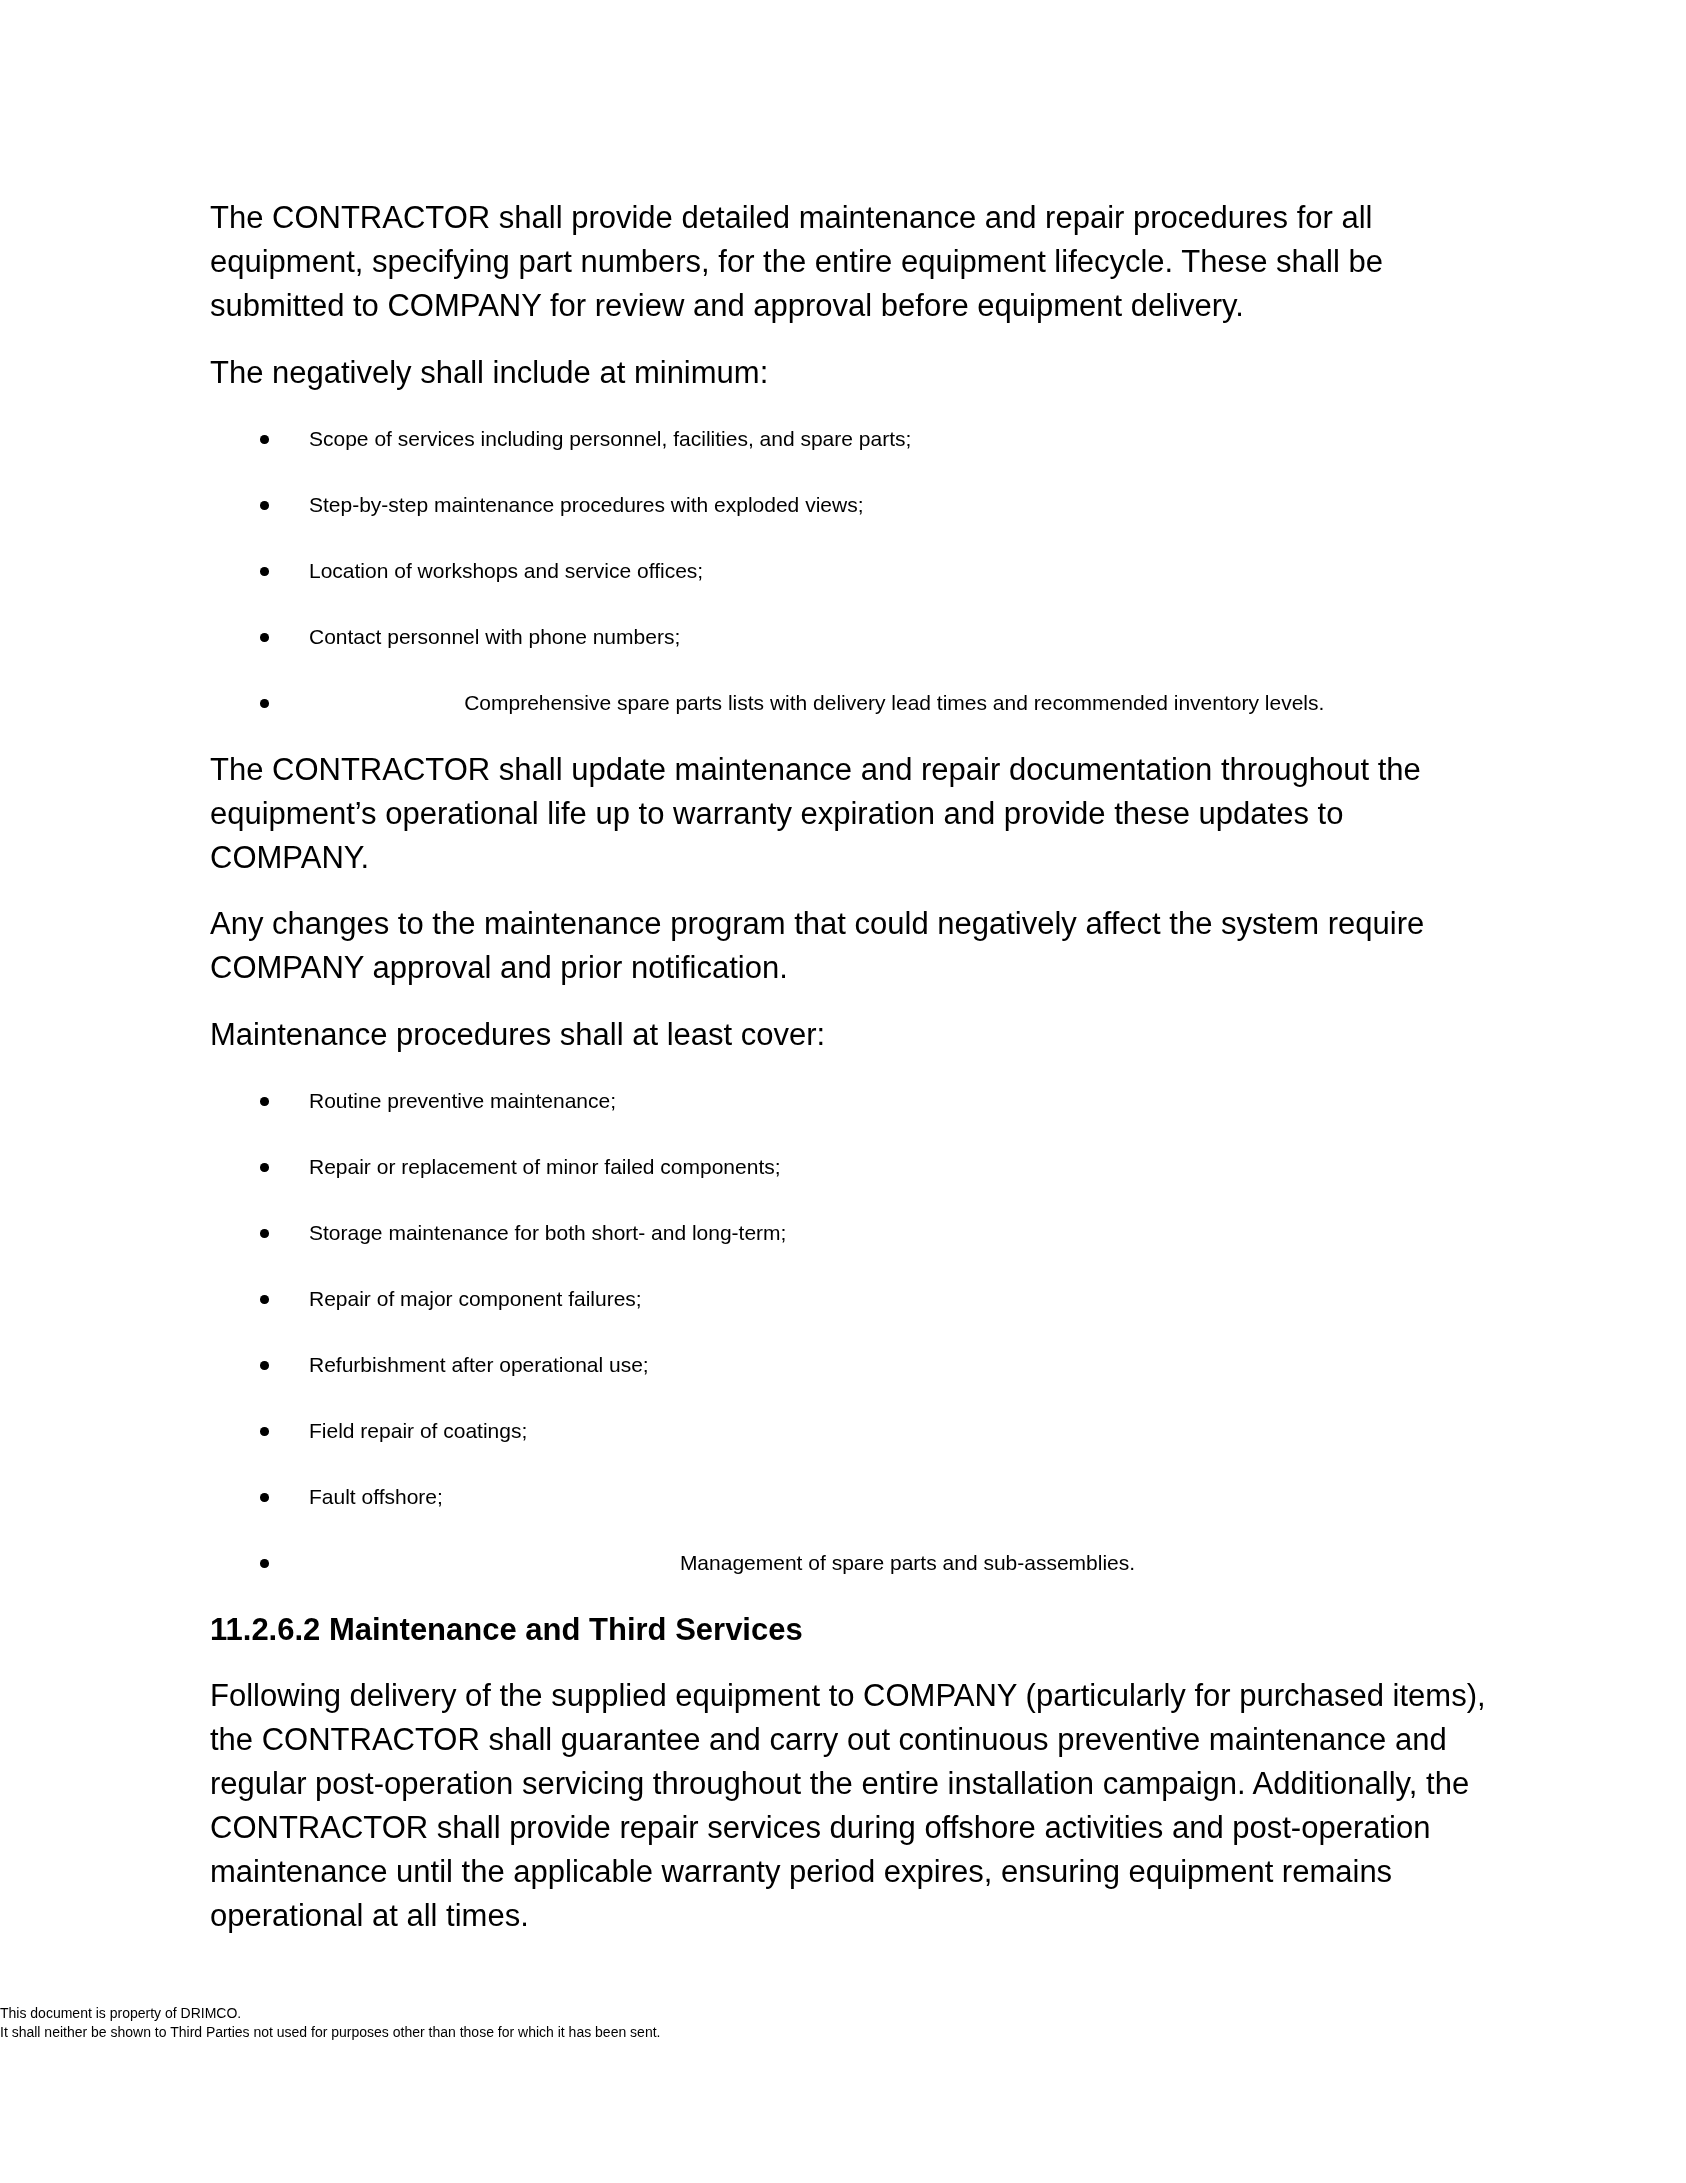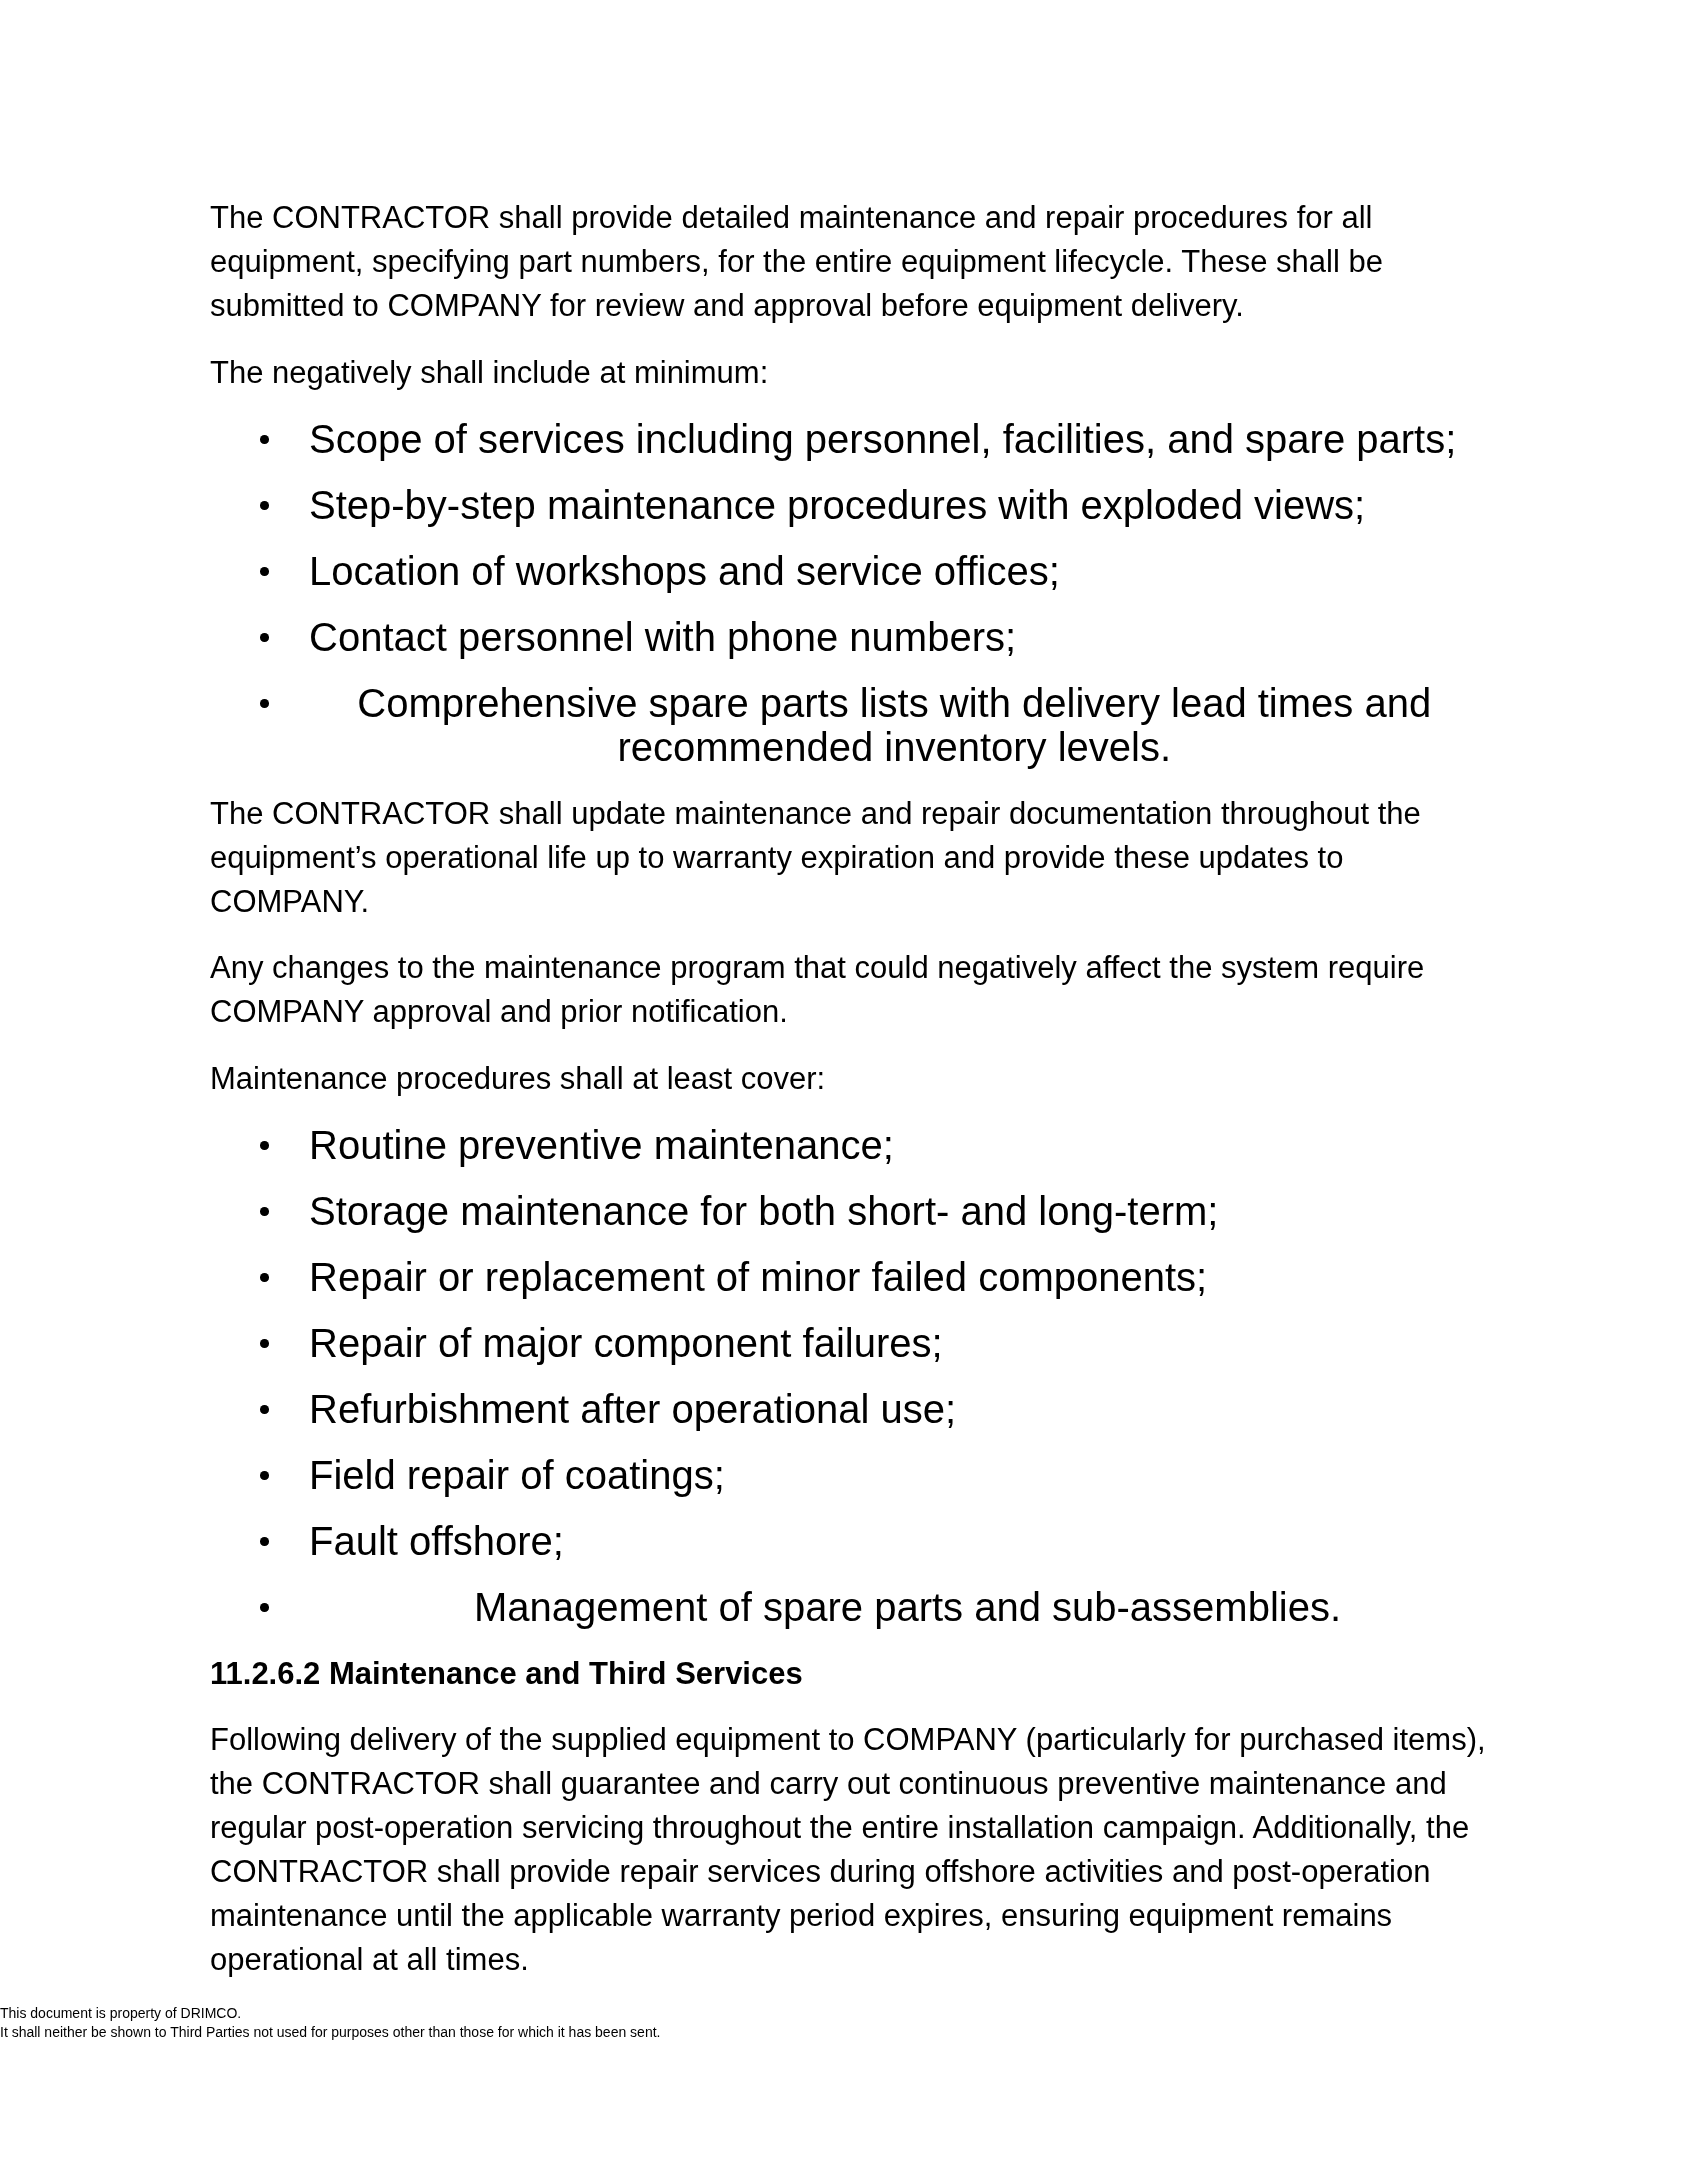--- a/index.html
+++ b/index.html
@@ -6,21 +6,21 @@
     body {
       width: 1687px; height: 2183px; position: relative; overflow: hidden;
       font-family: "Liberation Sans", sans-serif; color: #000000;
     }
     .page { position: absolute; left: 210px; top: 196px; width: 1296px; }
     .para {
       font-size: 31px; line-height: 44px; margin: 0 0 22.5px 0;
     }
     ul.bullets { list-style: none; margin: 0 0 22.5px 0; padding: 0; }
     ul.bullets li {
-      position: relative; padding-left: 99px; font-size: 40px; line-height: 44px;
+      position: relative; padding-left: 99px; font-size: 21px; line-height: 44px;
       margin-bottom: 22px;
     }
     ul.bullets li:last-child { margin-bottom: 0; text-align: center; }
     .bullet-dot {
       position: absolute; left: 50px; top: 18px; width: 8.6px; height: 8.6px;
       border-radius: 50%; background: #000;
     }
     .heading { font-size: 31px; line-height: 44px; font-weight: bold; margin: 0 0 22.5px 0; }
     .footer {
       position: absolute; left: 0; width: 1687px; top: 2004px; 
@@ -38,22 +38,22 @@
     <li><span class="bullet-dot"></span><span>Step-by-step maintenance procedures with exploded views;</span></li>
     <li><span class="bullet-dot"></span><span>Location of workshops and service offices;</span></li>
     <li><span class="bullet-dot"></span><span>Contact personnel with phone numbers;</span></li>
     <li style="padding-right:26.5px"><span class="bullet-dot"></span><span>Comprehensive spare parts lists with delivery lead times and recommended inventory levels.</span></li>
   </ul>
   <p class="para">The CONTRACTOR shall update maintenance and repair documentation throughout the equipment’s operational life up to warranty expiration and provide these updates to COMPANY.</p>
   <p class="para" style="padding-right:46px">Any changes to the maintenance program that could negatively affect the system require COMPANY approval and prior notification.</p>
   <p class="para">Maintenance procedures shall at least cover:</p>
   <ul class="bullets">
     <li><span class="bullet-dot"></span><span>Routine preventive maintenance;</span></li>
+    <li><span class="bullet-dot"></span><span>Repair or replacement of minor failed components;</span></li>
     <li><span class="bullet-dot"></span><span>Storage maintenance for both short- and long-term;</span></li>
-    <li><span class="bullet-dot"></span><span>Repair or replacement of minor failed components;</span></li>
     <li><span class="bullet-dot"></span><span>Repair of major component failures;</span></li>
     <li><span class="bullet-dot"></span><span>Refurbishment after operational use;</span></li>
     <li><span class="bullet-dot"></span><span>Field repair of coatings;</span></li>
     <li><span class="bullet-dot"></span><span>Fault offshore;</span></li>
     <li><span class="bullet-dot"></span><span>Management of spare parts and sub-assemblies.</span></li>
   </ul>
   <h2 class="heading">11.2.6.2 Maintenance and Third Services</h2>
   <p class="para">Following delivery of the supplied equipment to COMPANY (particularly for purchased items), the CONTRACTOR shall guarantee and carry out continuous preventive maintenance and regular post-operation servicing throughout the entire installation campaign. Additionally, the CONTRACTOR shall provide repair services during offshore activities and post-operation maintenance until the applicable warranty period expires, ensuring equipment remains operational at all times.</p>
 </div>
 

